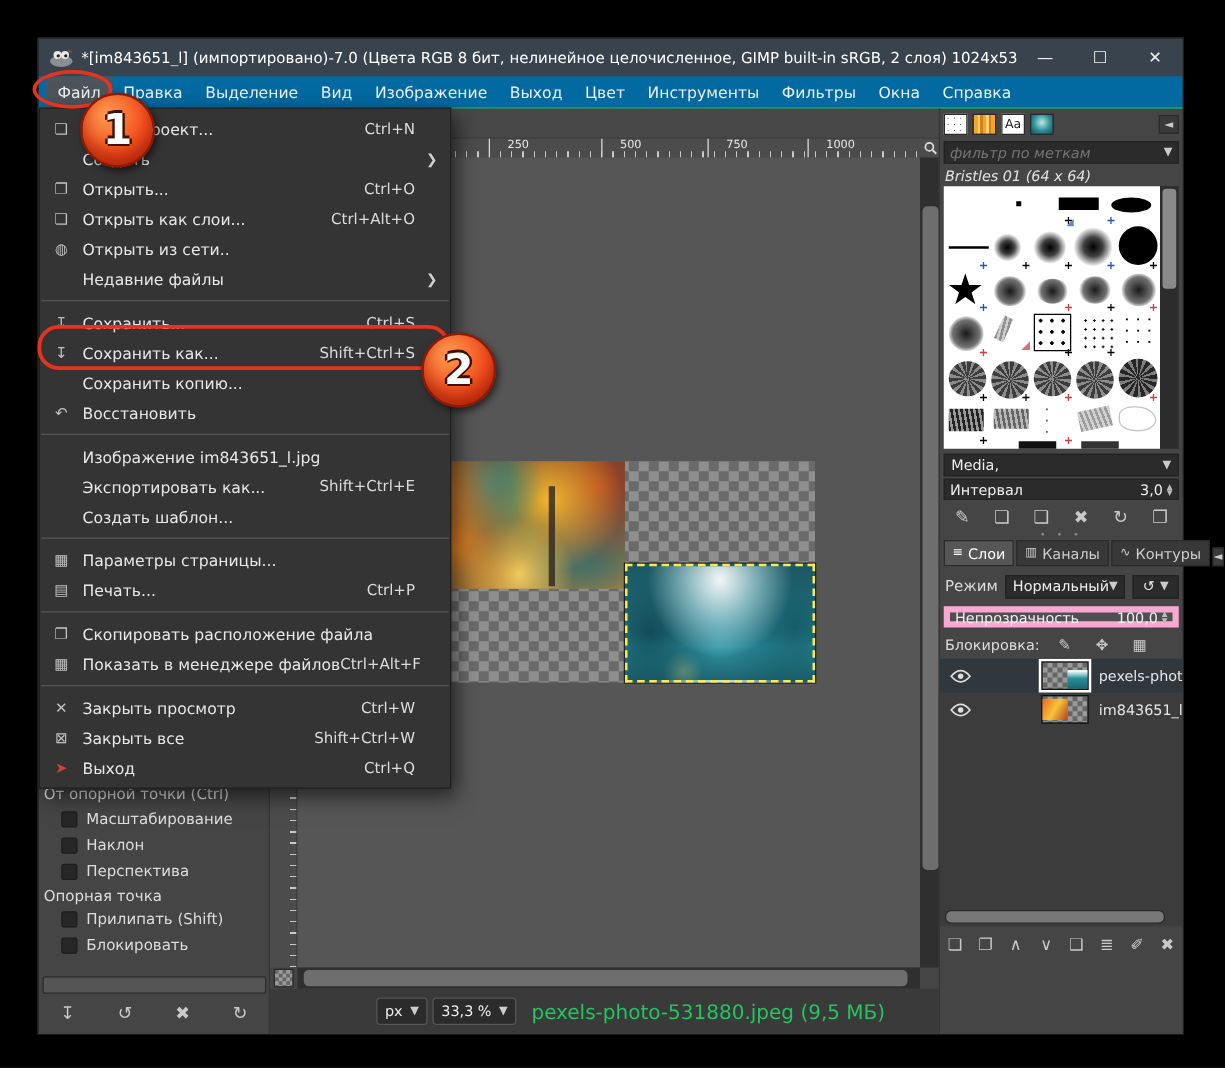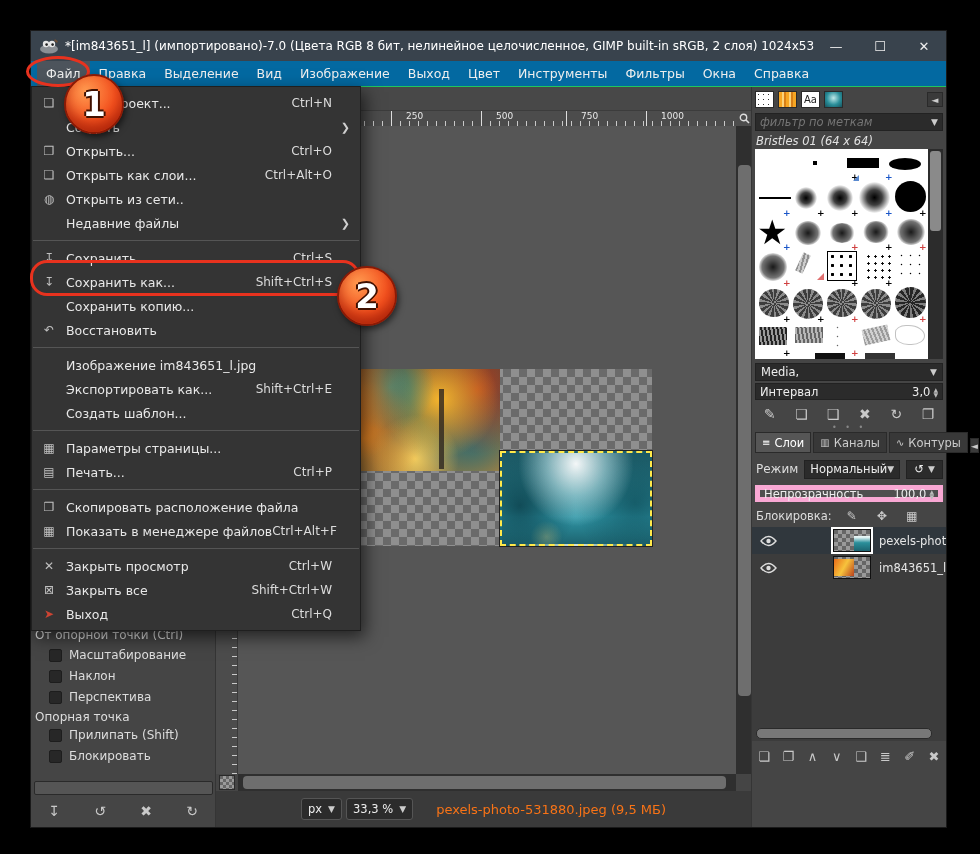--- a/index.html
+++ b/index.html
@@ -80,21 +80,21 @@
   .vscroll { position:absolute; right:0; top:39px; width:17px; bottom:53px; background:#2f2f2f; }
   .vscroll .thumb { position:absolute; left:2px; right:2px; top:6%; height:82%; background:#6e6e6e; border-radius:4px; }
   .hscroll { position:absolute; left:22px; right:17px; bottom:36px; height:17px; background:#2f2f2f; }
   .hscroll .thumb { position:absolute; top:2px; bottom:2px; left:1%; width:97%; background:#6e6e6e; border-radius:4px; }
   .qmask { position:absolute; left:3px; bottom:37px; width:16px; height:15px; border:1px solid #2a2a2a;
     background:conic-gradient(#9a9a9a 25%,#666 0 50%,#9a9a9a 0 75%,#666 0) 0 0/6px 6px; }
   .statusbar { position:absolute; left:0; right:0; bottom:0; height:36px; background:#3a3a3a;
     display:flex; align-items:center; gap:4px; padding-left:85px; }
   .sel { background:#2b2b2b; border:1px solid #555; border-radius:3px; height:22px;
     display:flex; align-items:center; gap:6px; padding:0 6px; color:#eee; font-size:11.5px; }
-  .statusname { color:#f97316; font-size:13px; margin-left:19px; white-space:nowrap; }
+  .statusname { color:#22c55e; font-size:16px; margin-left:8px; white-space:nowrap; }
   .zoombtn { position:absolute; right:0px; top:24px; width:17px; height:15px; background:#4c4c4c;
     display:flex; align-items:center; justify-content:center; }
 
   
   .right-dock { position:absolute; right:0; top:56px; width:195px; bottom:0; background:#454545;
     border-left:1px solid #353535; }
   .bd-tabs { position:absolute; left:3px; top:2px; right:3px; height:21px; display:flex; gap:4px; align-items:center; }
   .bd-tab { width:19px; height:17px; border:1px solid #2a2a2a; }
   .bd-tab.brush { background:#fff; background-image:radial-gradient(#333 18%,transparent 20%); background-size:5px 5px; }
   .bd-tab.gradient { background:repeating-linear-gradient(90deg,#f6a623 0 3px,#fbd27a 3px 5px,#d87f16 5px 7px); }

